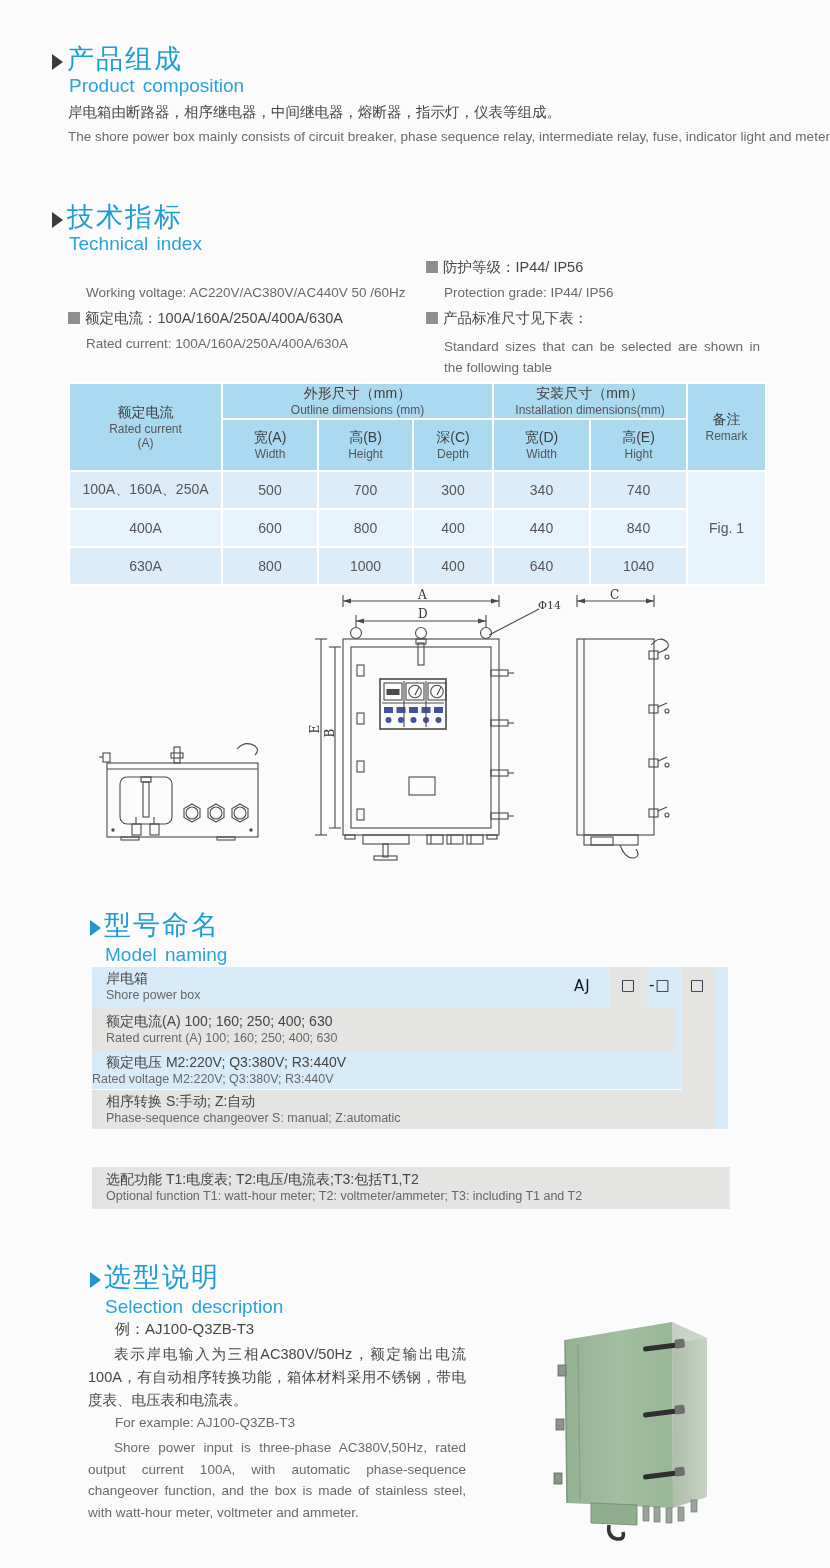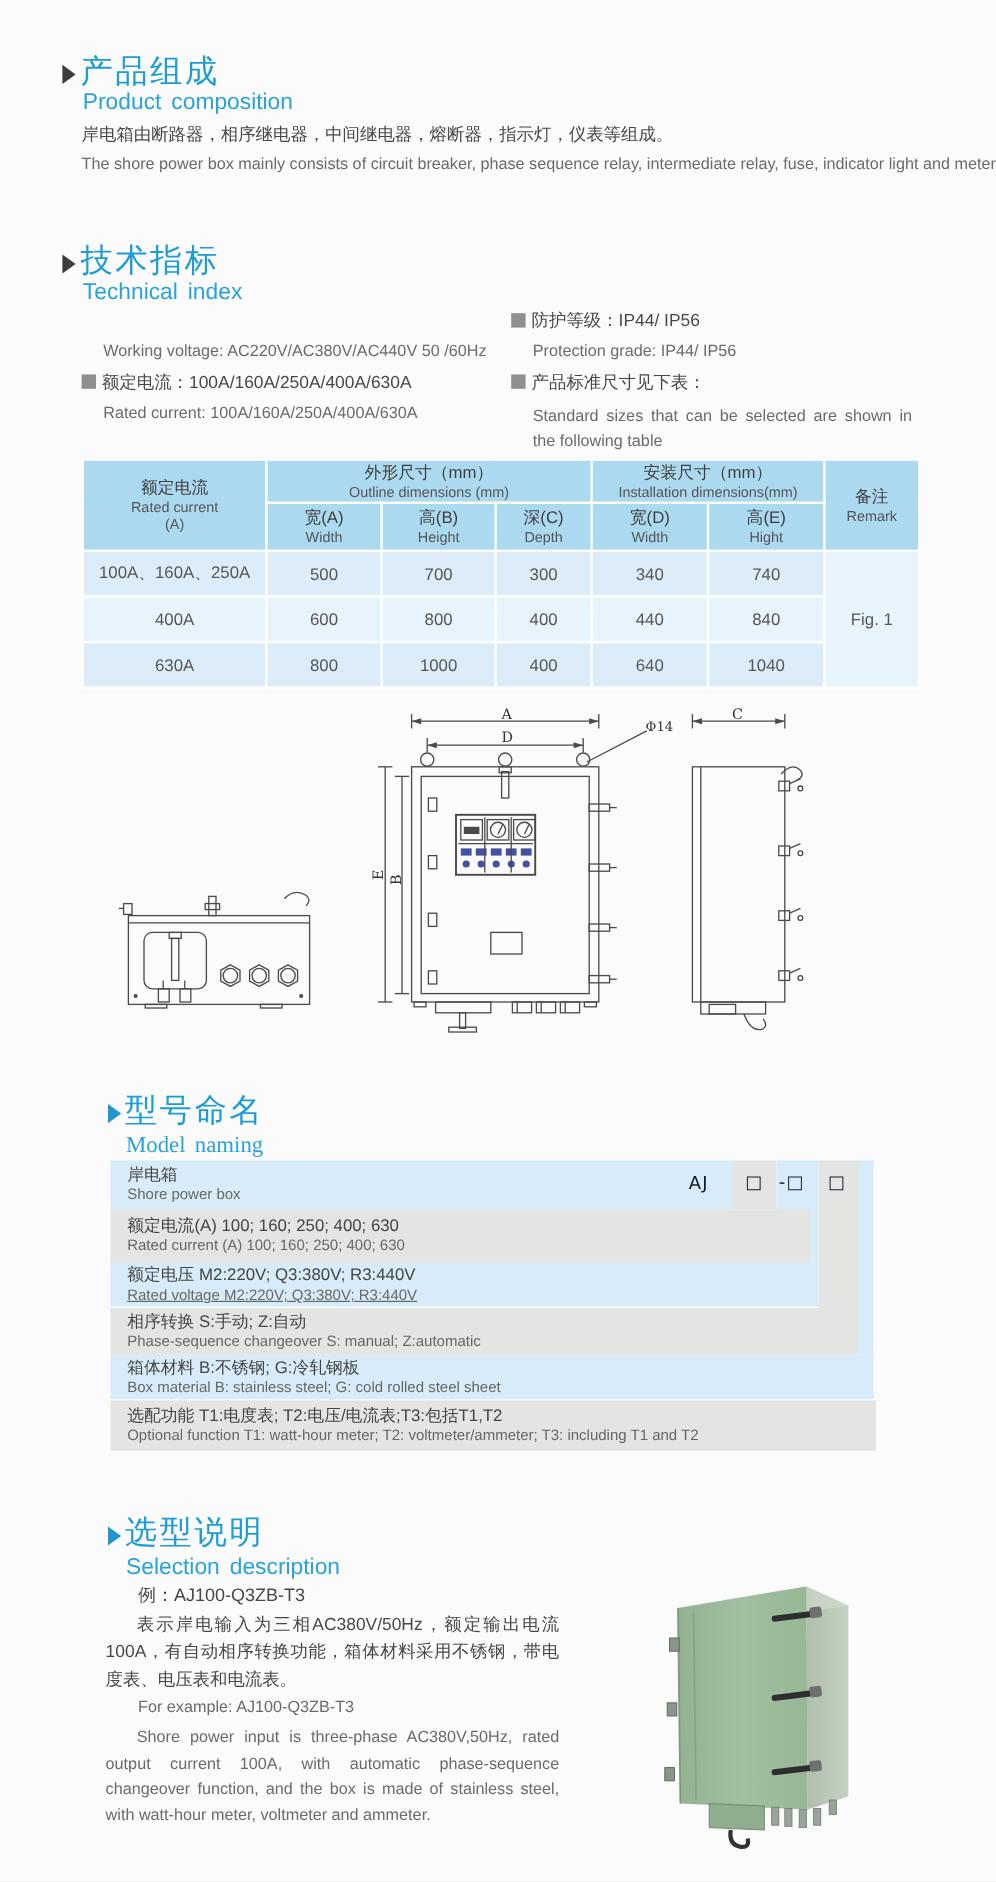--- a/index.html
+++ b/index.html
@@ -82,21 +82,21 @@
         </th>
         <th class="hd" colspan="2">
           <div class="hd-cn">安装尺寸（mm）</div>
           <div class="hd-en">Installation dimensions(mm)</div>
         </th>
         <th class="hd" rowspan="2">
           <div class="hd-cn">备注</div>
           <div class="hd-en">Remark</div>
         </th>
       </tr>
-      <tr style="height:40px;">
+      <tr style="height:52px;">
         <th class="hd">
           <div class="hd-cn">宽(A)</div>
           <div class="hd-en">Width</div>
             </th>
         <th class="hd">
           <div class="hd-cn">高(B)</div>
           <div class="hd-en">Height</div>
             </th>
         <th class="hd">
           <div class="hd-cn">深(C)</div>
@@ -280,46 +280,42 @@
 
   <span class="abs dim" style="left:418px;top:588px;">A</span>
   <span class="abs dim" style="left:418px;top:607px;">D</span>
   <span class="abs dim" style="left:538px;top:599px;font-size:11px;">Φ14</span>
   <span class="abs dim dim-v" style="left:311px;top:722px;">E</span>
   <span class="abs dim dim-v" style="left:326px;top:726px;">B</span>
   <span class="abs dim" style="left:610px;top:588px;">C</span>
 
   <div class="abs arrow blue" style="left:90px;top:920px;"></div>
   <div class="abs sec-title" style="left:104px;top:907px;">型号命名</div>
-  <div class="abs sec-sub" style="left:105px;top:944px;font-family:Liberation Serif, serif;">Model naming</div>
+  <div class="abs sec-sub" style="left:105px;top:944px;">Model naming</div>
 
   <div class="abs" style="left:610px;top:967px;width:37px;height:41px;background:#e4e4e2;"></div>
   <div class="abs" style="left:647px;top:967px;width:35px;height:85px;background:#d7ecf8;"></div>
   <div class="abs" style="left:682px;top:967px;width:33px;height:123px;background:#e4e4e2;"></div>
   <div class="abs" style="left:715px;top:967px;width:13px;height:162px;background:#d7ecf8;"></div>
 
   <div class="nm-row" style="left:92px;top:967px;width:518px;height:38px;background:#d7ecf8;padding-top:3px;">
     <div class="nm-cn" style="padding-left:14px;">岸电箱</div>
     <div class="nm-en" style="padding-left:14px;">Shore power box</div>
   </div>
   <div class="nm-row" style="left:92px;top:1008px;width:583px;height:42px;background:#e4e4e2;padding-top:5px;">
     <div class="nm-cn" style="padding-left:14px;">额定电流(A)  100; 160; 250; 400; 630</div>
     <div class="nm-en" style="padding-left:14px;">Rated current (A) 100; 160; 250; 400; 630</div>
   </div>
   <div class="nm-row" style="left:92px;top:1052px;width:590px;height:35px;background:#d7ecf8;padding-top:2px;">
     <div class="nm-cn" style="padding-left:14px;">额定电压   M2:220V;  Q3:380V;  R3:440V</div>
-    <div class="nm-en" style="padding-left:14px;text-decoration:underline;">Rated voltage  M2:220V;  Q3:380V;  R3:440V</div>
+    <div class="nm-en" style="">Rated voltage  M2:220V;  Q3:380V;  R3:440V</div>
   </div>
   <div class="nm-row" style="left:92px;top:1090px;width:623px;height:36px;background:#e4e4e2;padding-top:3px;">
     <div class="nm-cn" style="padding-left:14px;">相序转换  S:手动; Z:自动</div>
     <div class="nm-en" style="padding-left:14px;">Phase-sequence changeover  S: manual;  Z:automatic</div>
-  </div>
-  <div class="nm-row" style="left:92px;top:1129px;width:636px;height:35px;background:#d7ecf8;padding-top:2px;">
-    <div class="nm-cn" style="padding-left:14px;">箱体材料    B:不锈钢;  G:冷轧钢板</div>
-    <div class="nm-en" style="padding-left:14px;">Box material   B: stainless steel; G: cold rolled steel sheet</div>
   </div>
   <div class="nm-row" style="left:92px;top:1167px;width:638px;height:38px;background:#e4e4e2;padding-top:4px;">
     <div class="nm-cn" style="padding-left:14px;">选配功能      T1:电度表;  T2:电压/电流表;T3:包括T1,T2</div>
     <div class="nm-en" style="padding-left:14px;">Optional function  T1: watt-hour meter; T2: voltmeter/ammeter; T3: including T1 and T2</div>
   </div>
 
   <span class="abs code" style="left:574px;top:977px;">AJ</span>
   <span class="abs code" style="left:621px;top:976px;">□</span>
   <span class="abs code" style="left:649px;top:976px;">-□</span>
   <span class="abs code" style="left:690px;top:976px;">□</span>

